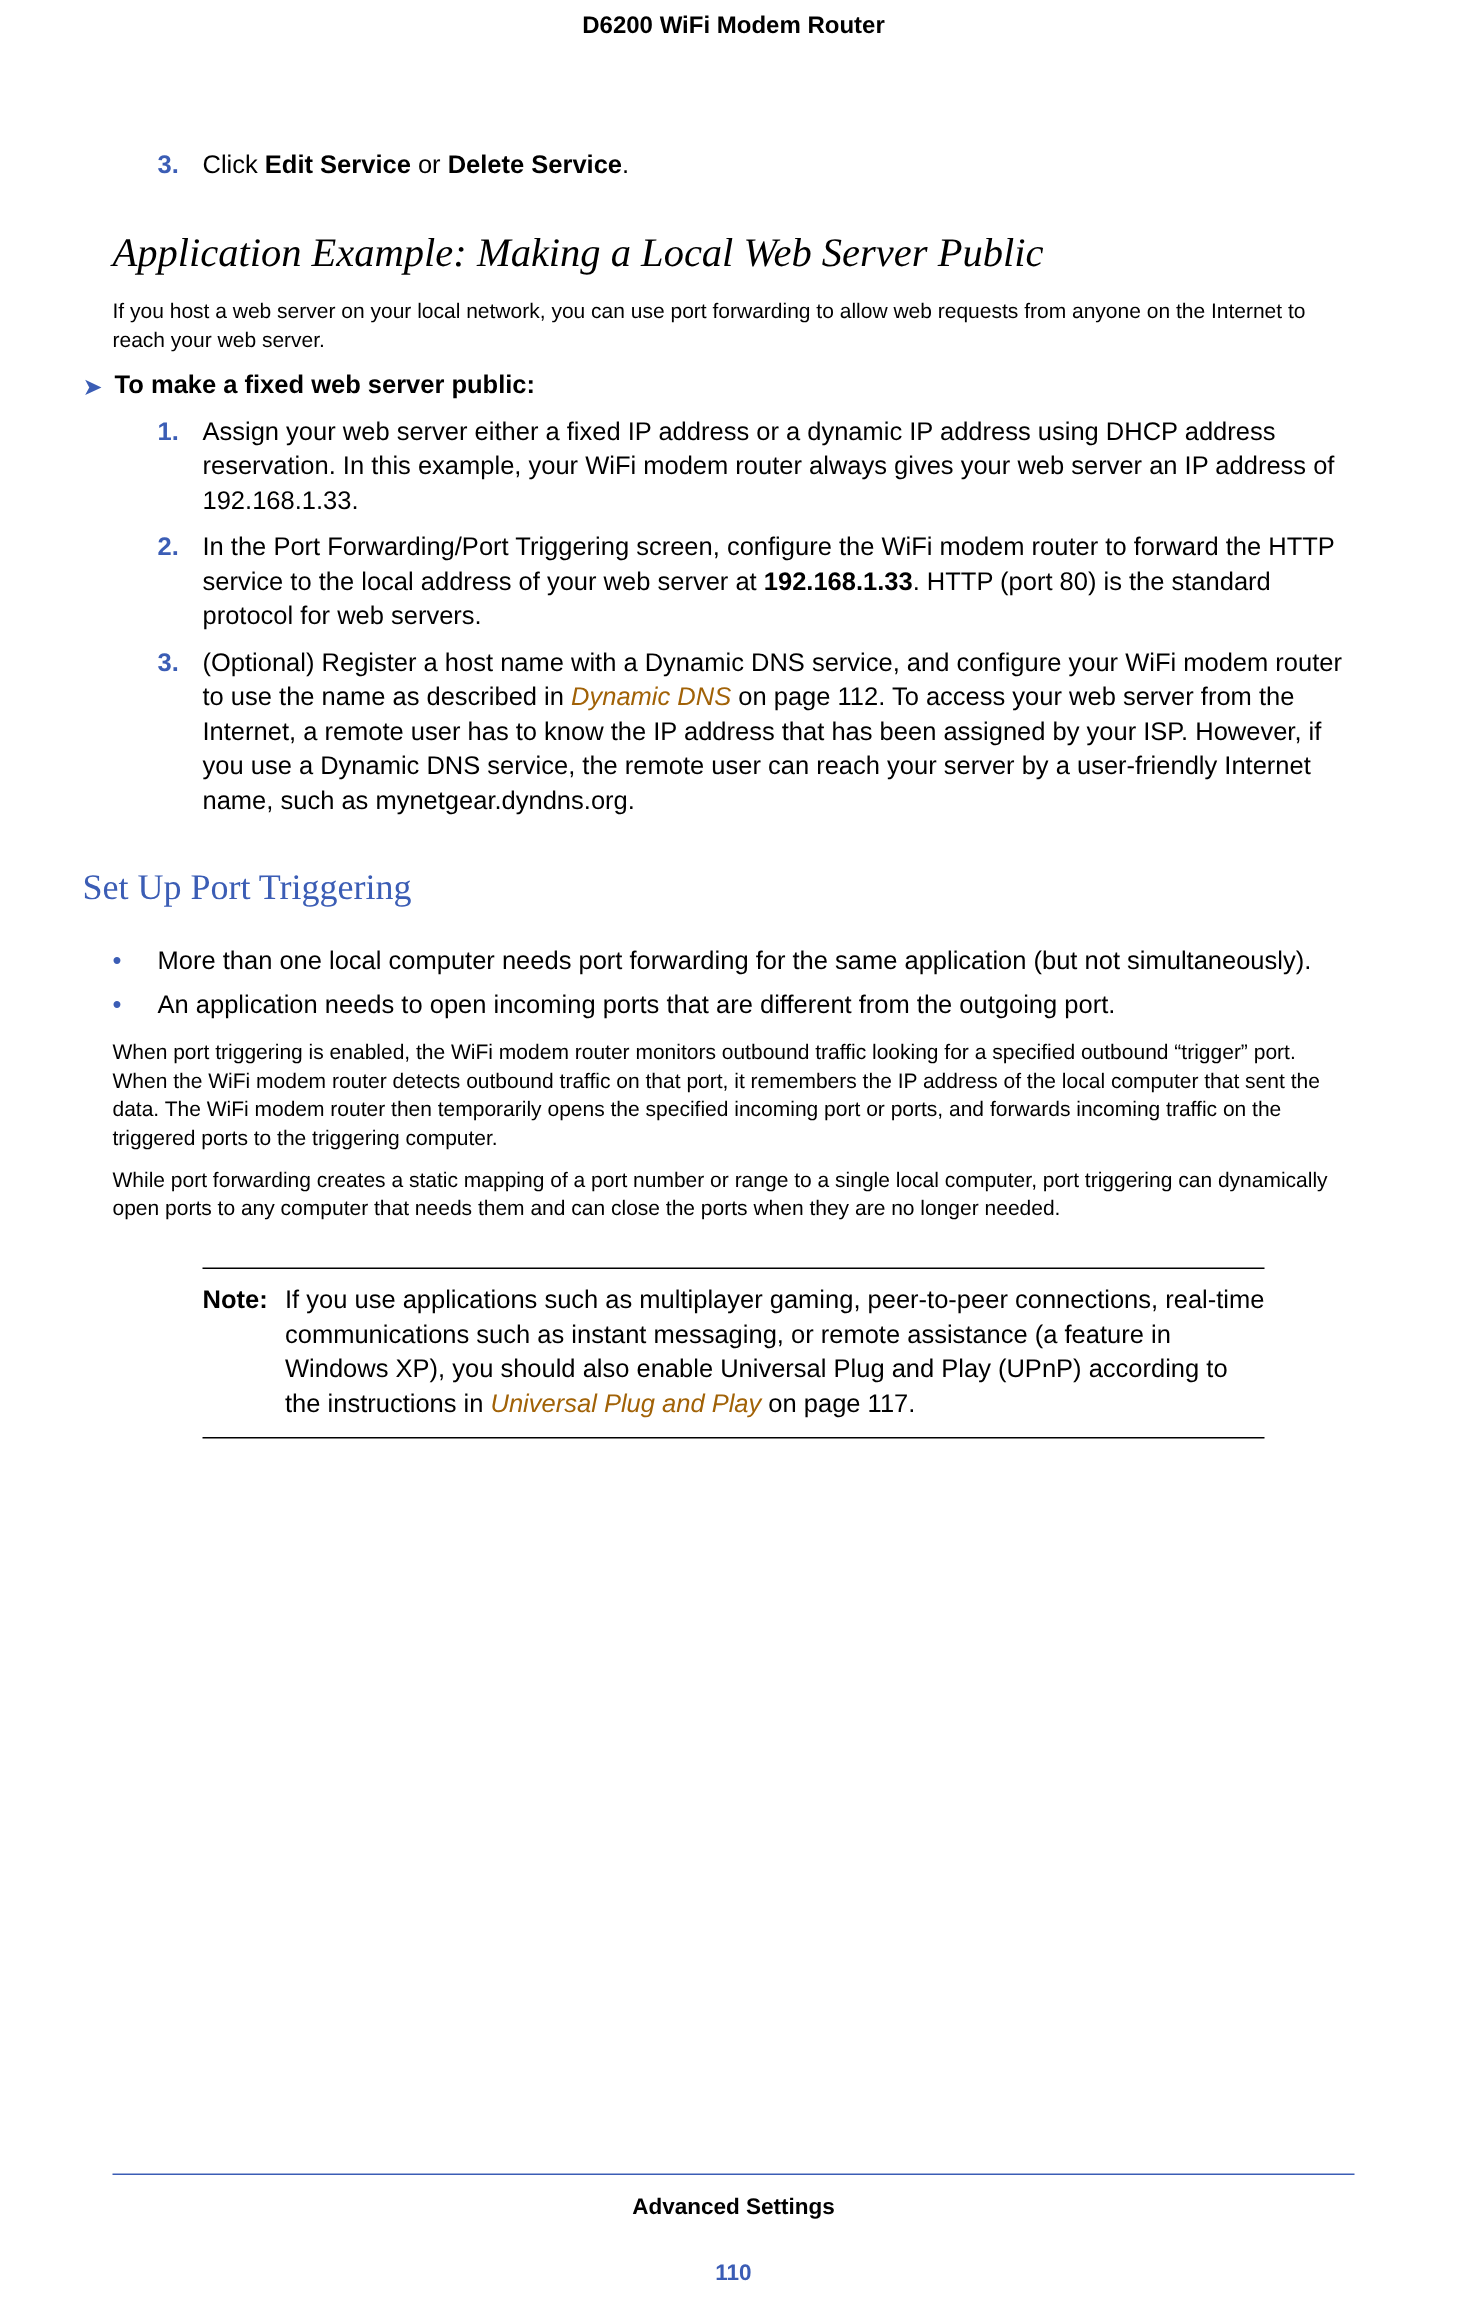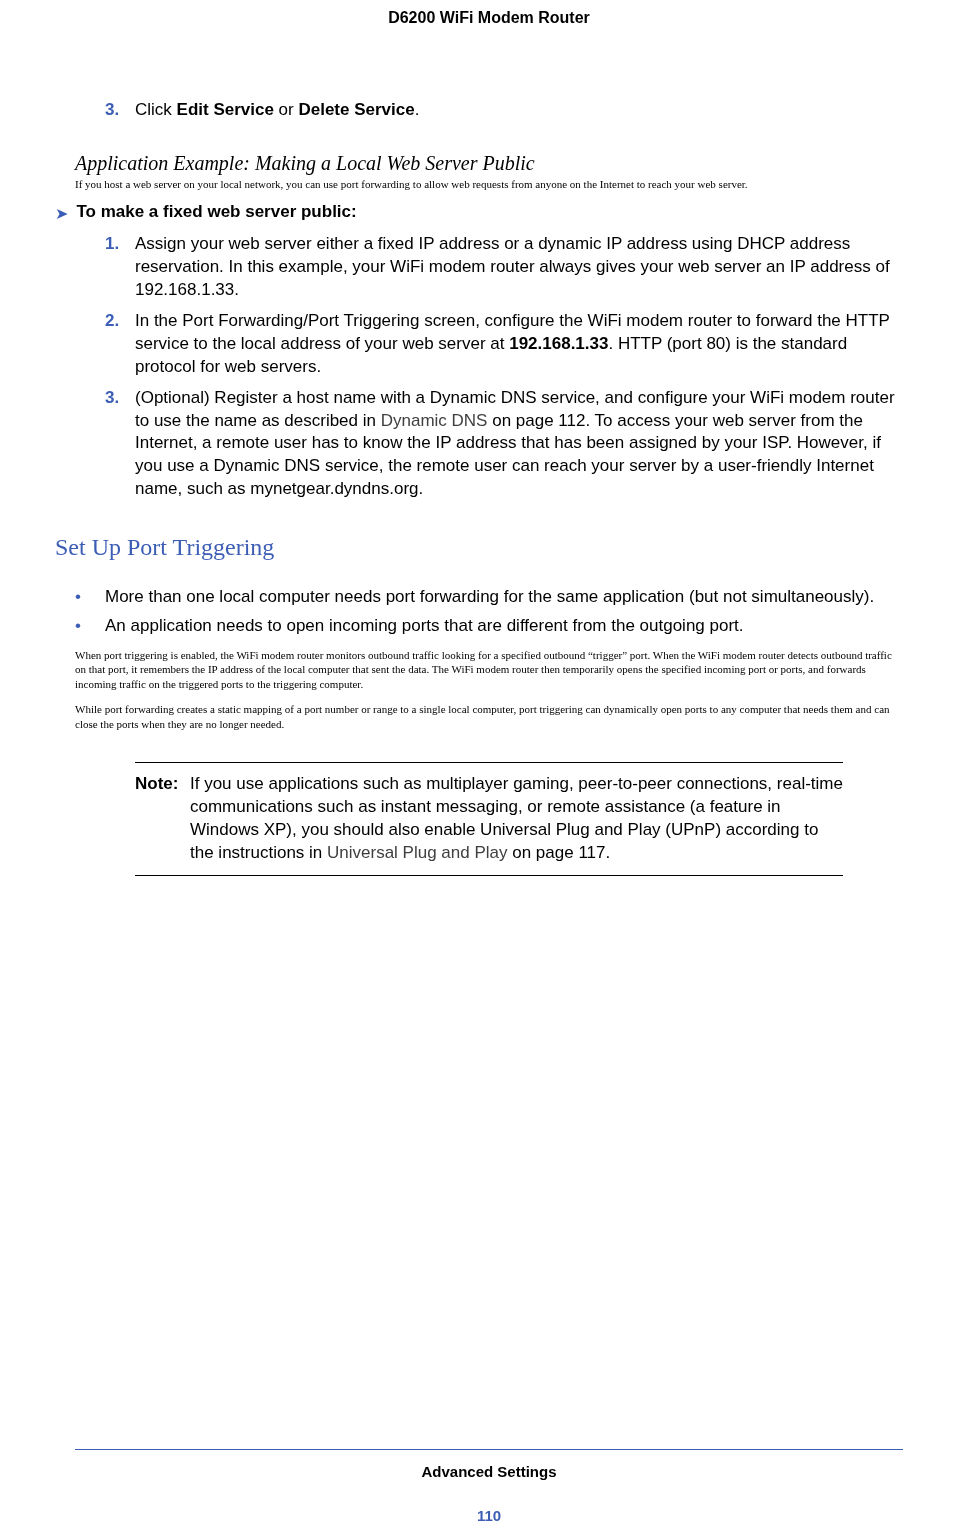--- a/index.html
+++ b/index.html
@@ -37,29 +37,29 @@
       color: #3b5db5;
       font-weight: bold;
       min-width: 30px;
       font-size: 17px;
     }
     .step-text {
       flex: 1;
     }
     .subheading {
       font-style: italic;
-      font-size: 20px;
+      font-size: 27px;
       font-weight: normal;
       margin-top: 28px;
+      margin-bottom: 12px;
       font-family: Georgia, serif;
     }
     .body-para {
       margin-bottom: 10px;
-      font-size: 11px;
-      font-family: Liberation Serif, serif;
+      font-size: 14px;
     }
     .proc-heading {
       display: flex;
       align-items: flex-start;
       margin-top: 10px;
       margin-bottom: 8px;
       margin-left: -20px;
     }
     .proc-arrow {
       color: #3b5db5;
@@ -104,21 +104,22 @@
     }
     .note-label {
       font-weight: bold;
       min-width: 55px;
       white-space: nowrap;
     }
     .note-text {
       flex: 1;
     }
     .link-text {
-      color: #404040;
+      color: #a16207;
+      font-style: italic;
     }
     .footer {
       position: absolute;
       bottom: 8px;
       left: 0;
       right: 0;
       text-align: center;
     }
     .footer-line {
       border-top: 1px solid #3b5db5;

